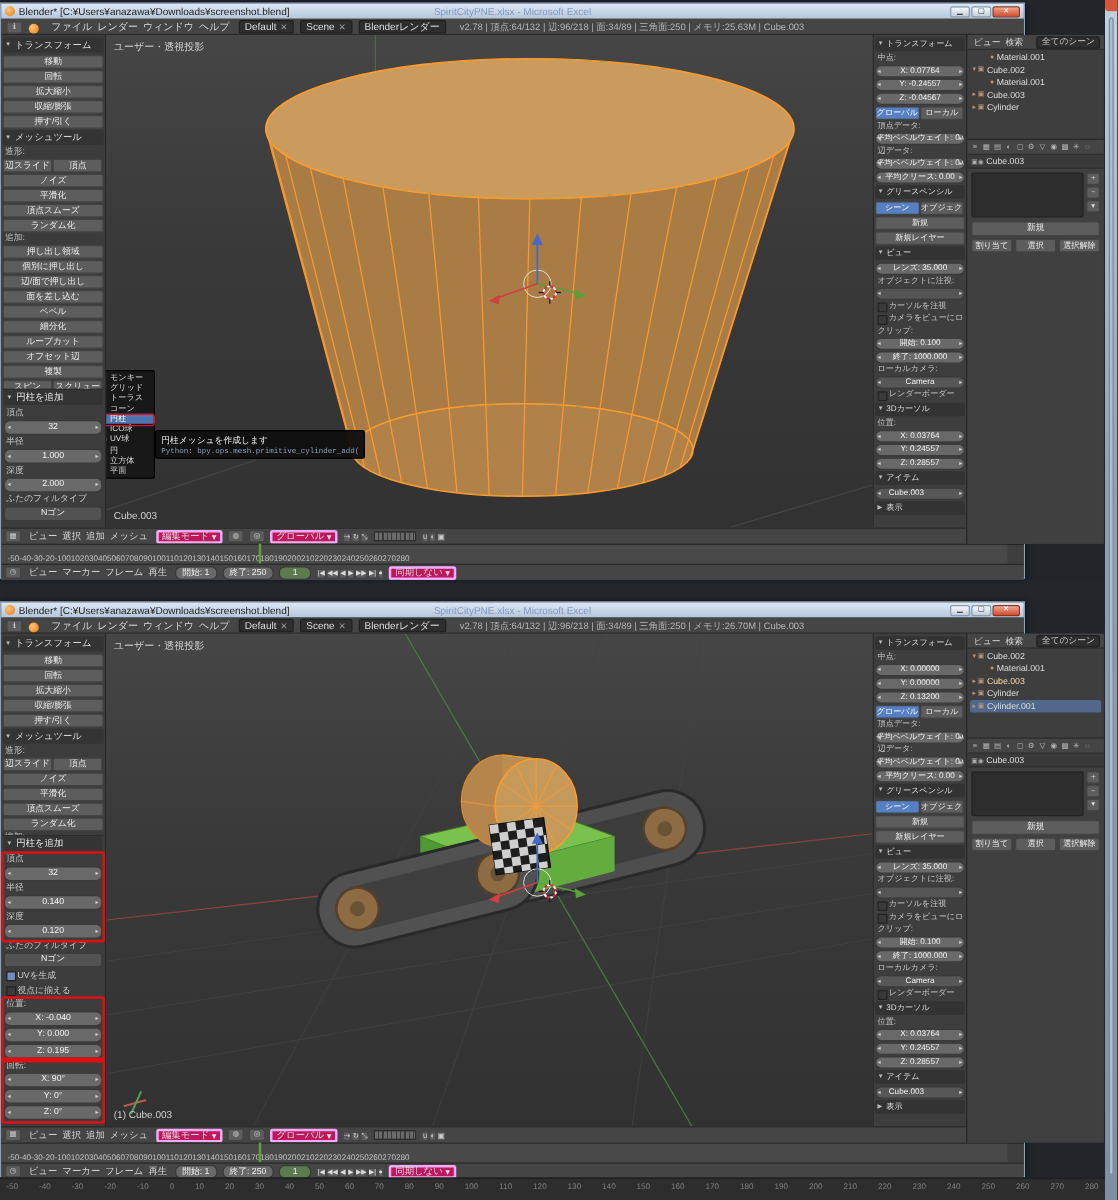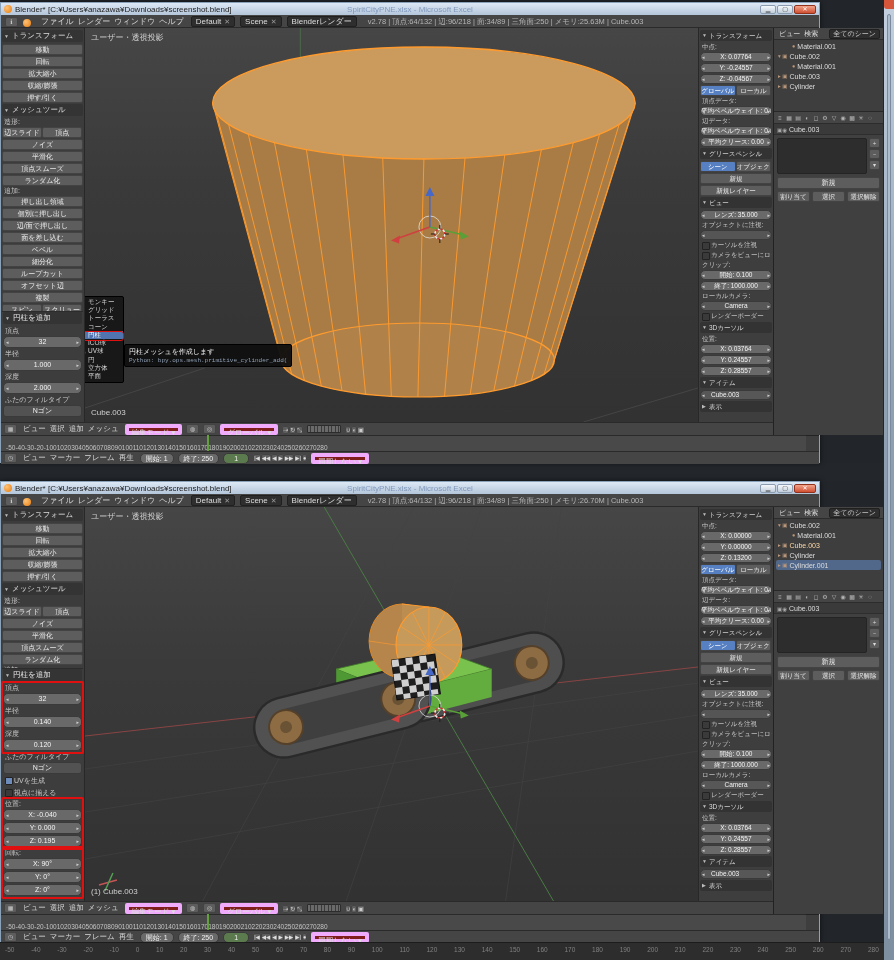--- a/index.html
+++ b/index.html
@@ -94,21 +94,21 @@
 .pe-listwrap{position:relative;margin:3px 3px 2px 3px;height:36px}
 .pe-list{position:absolute;left:0;top:0;right:13px;bottom:0;background:#2d2d2d;border:1px solid #242424;border-radius:2px}
 .pe-side{position:absolute;right:0;top:0;width:11px;display:flex;flex-direction:column;gap:1px}
 .pe-sbtn{height:10px;background:#5d5d5d;border:1px solid #434343;border-radius:2px;font-size:6px;color:#ddd;text-align:center;line-height:8px}
 .pe-new{margin:1px 3px;height:12px;background:#5d5d5d;border:1px solid #434343;border-radius:2px;font-size:7px;color:#ececec;text-align:center;line-height:10px}
 .pe-row{display:flex;gap:2px;margin:1px 3px}
 .pe-btn{flex:1;height:11px;background:#5d5d5d;border:1px solid #434343;border-radius:2px;font-size:6.5px;color:#ececec;text-align:center;line-height:9px;overflow:hidden;white-space:nowrap}
 
 .vpheader{position:absolute;left:0;top:394px;width:774px;height:13px;background:#454545;border-top:1px solid #2a2a2a;display:flex;align-items:center;gap:4px;padding:0 3px;font-size:7.5px;color:#d8d8d8;white-space:nowrap;overflow:hidden}
 .vh-ic{width:13px;height:10px;background:#5d5d5d;border:1px solid #434343;border-radius:2px;font-size:6px;color:#ccc;text-align:center;line-height:8px;flex:none}
-.vh-combo{background:#7f1d1d;border:4px solid #f0abfc;border-radius:2px;height:11px;display:flex;align-items:flex-start;gap:2px;padding:0 3px;color:#ddd}
+.vh-combo{background:#be185d;border:2px solid #f0abfc;border-radius:2px;height:11px;display:flex;align-items:center;gap:2px;padding:0 3px;color:#ddd}
 .layers{width:34px;height:8px;flex:none;background:repeating-linear-gradient(90deg,#6a6a6a 0 2.5px,#3a3a3a 2.5px 3.5px);border:1px solid #2c2c2c;border-radius:1px}
 
 .ruler{position:absolute;left:0;top:432px;right:0;height:16px;background:#494949;border-top:1px solid #2a2a2a;display:flex;justify-content:space-between;align-items:flex-end;padding:0 5px;font-size:6.5px;color:#c2c2c2;overflow:hidden}
 .ruler span{flex:none}
 .curframe{position:absolute;left:206px;top:0;bottom:0;width:2px;background:#62a13e}
 .rdim{position:absolute;top:0;bottom:0;background:rgba(0,0,0,.15)}
 .tlheader{position:absolute;left:0;top:448px;right:0;height:13px;background:#454545;border-top:1px solid #2a2a2a;display:flex;align-items:center;gap:4px;padding:0 3px;font-size:7.5px;color:#d8d8d8;white-space:nowrap;overflow:hidden}
 .tl-field{background:#696969;border:1px solid #3a3a3a;border-radius:5px;height:11px;line-height:9px;padding:0 5px;font-size:7px;color:#f2f2f2}
 .tl-field.frame{background:#5b7a4e;min-width:26px;text-align:center}
 .tl-btn{width:13px;height:11px;background:#5d5d5d;border:1px solid #434343;border-radius:2px;font-size:5.5px;color:#ddd;text-align:center;line-height:9px;flex:none}

